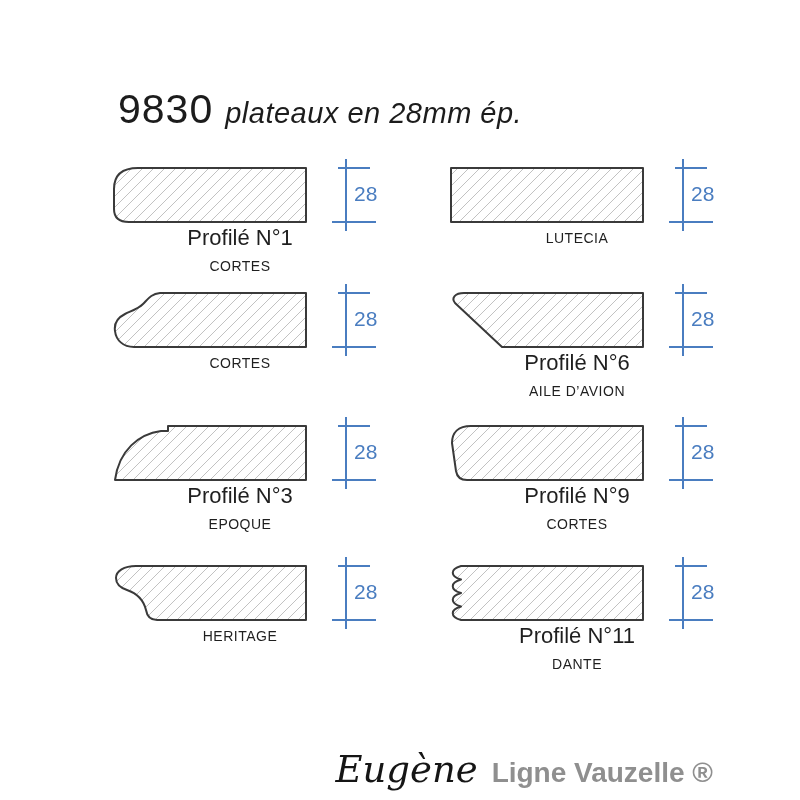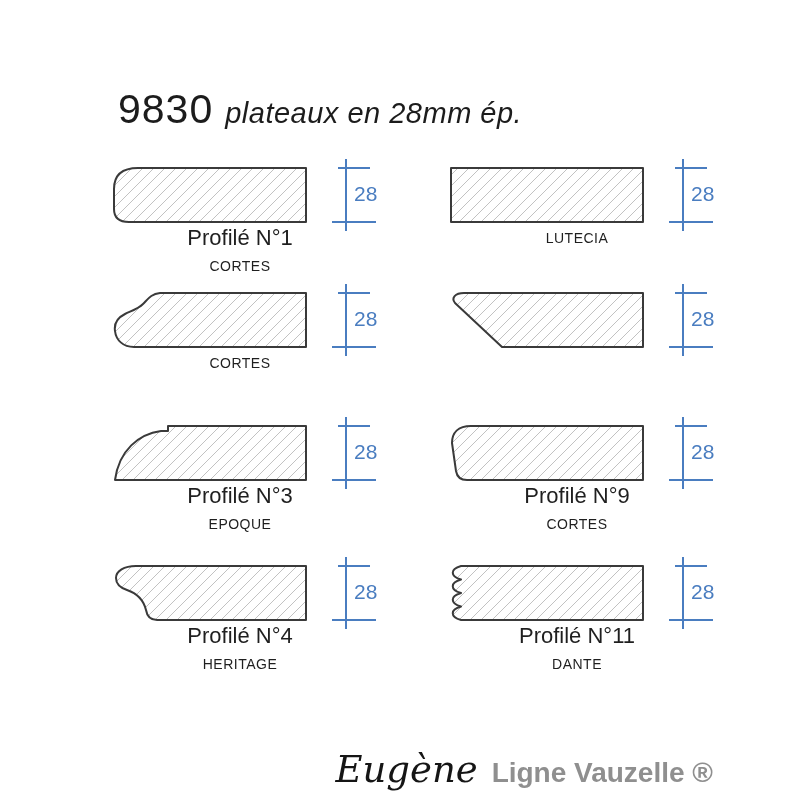--- a/index.html
+++ b/index.html
@@ -160,20 +160,24 @@
       </svg>
       <div class="dim">
         <svg viewBox="0 0 60 76">
           <line class="dimline" x1="16" y1="2" x2="16" y2="74"></line>
           <line class="dimline" x1="8" y1="11" x2="40" y2="11"></line>
           <line class="dimline" x1="2" y1="65" x2="46" y2="65"></line>
         </svg>
         <span class="dim-label">28</span>
       </div>
     </div>
+    <div class="labels">
+      <div class="pname">Profilé N°6</div>
+      <div class="pmodel">AILE D’AVION</div>
+    </div>
   </section>
 
   <section class="card" id="card-4">
     <div class="figure">
       <svg class="shape-svg" viewBox="0 0 196 58">
         <defs>
             <pattern id="h4" patternUnits="userSpaceOnUse" width="11" height="11">
           <path class="hatchline" fill="none" d="M0,11 L11,0 M-2.75,2.75 L2.75,-2.75 M8.25,13.75 L13.75,8.25"></path>
         </pattern>
           </defs>
@@ -232,21 +236,20 @@
       <div class="dim">
         <svg viewBox="0 0 60 76">
           <line class="dimline" x1="16" y1="2" x2="16" y2="74"></line>
           <line class="dimline" x1="8" y1="11" x2="40" y2="11"></line>
           <line class="dimline" x1="2" y1="65" x2="46" y2="65"></line>
         </svg>
         <span class="dim-label">28</span>
       </div>
     </div>
     <div class="labels">
-      <div class="pname">Profilé N°4</div>
       <div class="pmodel">HERITAGE</div>
     </div>
   </section>
 
   <section class="card" id="card-7">
     <div class="figure">
       <svg class="shape-svg" viewBox="0 0 196 58">
         <defs>
             <pattern id="h7" patternUnits="userSpaceOnUse" width="11" height="11">
           <path class="hatchline" fill="none" d="M0,11 L11,0 M-2.75,2.75 L2.75,-2.75 M8.25,13.75 L13.75,8.25"></path>

